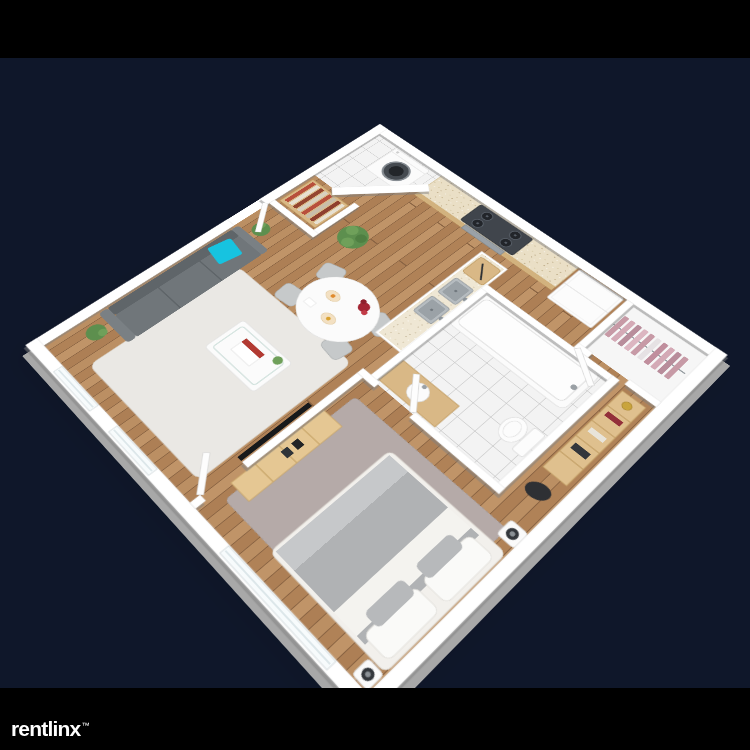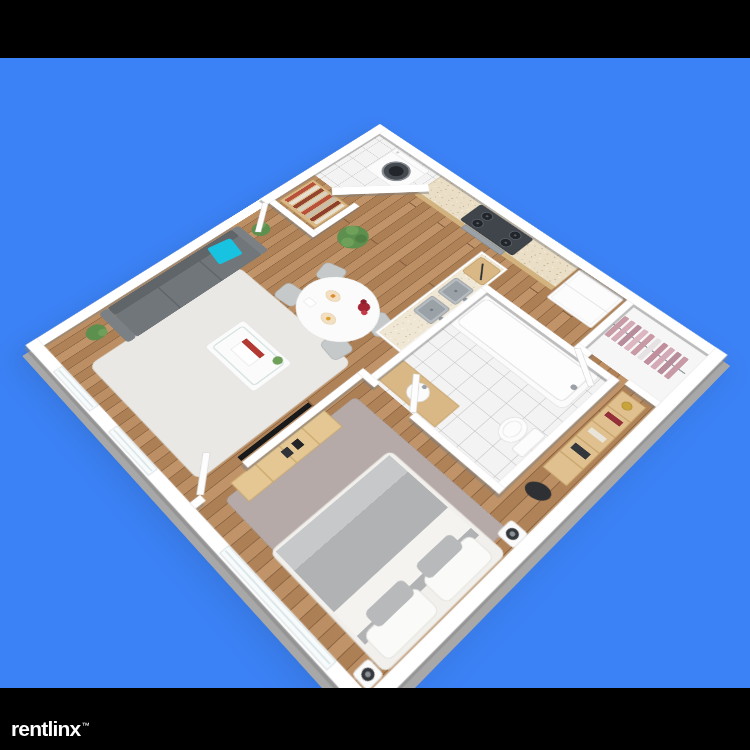--- a/index.html
+++ b/index.html
@@ -1,16 +1,16 @@
 <!DOCTYPE html>
 <html><head>
 <meta charset="utf-8">
 <style>
   html,body{margin:0;padding:0;background:#fff;}
-  .stage{position:relative;width:750px;height:750px;background:#3b82f6;overflow:hidden;
+  .stage{position:relative;width:750px;height:750px;background:#0f172a;overflow:hidden;
          font-family:"Liberation Sans",sans-serif;}
   .bar{position:absolute;left:0;width:750px;background:#000;}
   .bar-top{top:0;height:58px;}
   .bar-bottom{top:688px;height:62px;}
   .logo{position:absolute;left:11px;top:717px;color:#fff;font-weight:bold;
         font-size:21px;letter-spacing:-0.8px;}
   .logo .tm{font-size:8px;vertical-align:super;font-weight:normal;margin-left:1px;}
   .plan-anchor{position:absolute;left:375px;top:350px;width:0;height:0;}
   .plan{position:absolute;left:-310px;top:-310px;width:620px;height:620px;
         transform: scale(0.80) perspective(1100px) rotateX(37deg) rotateZ(46deg);

